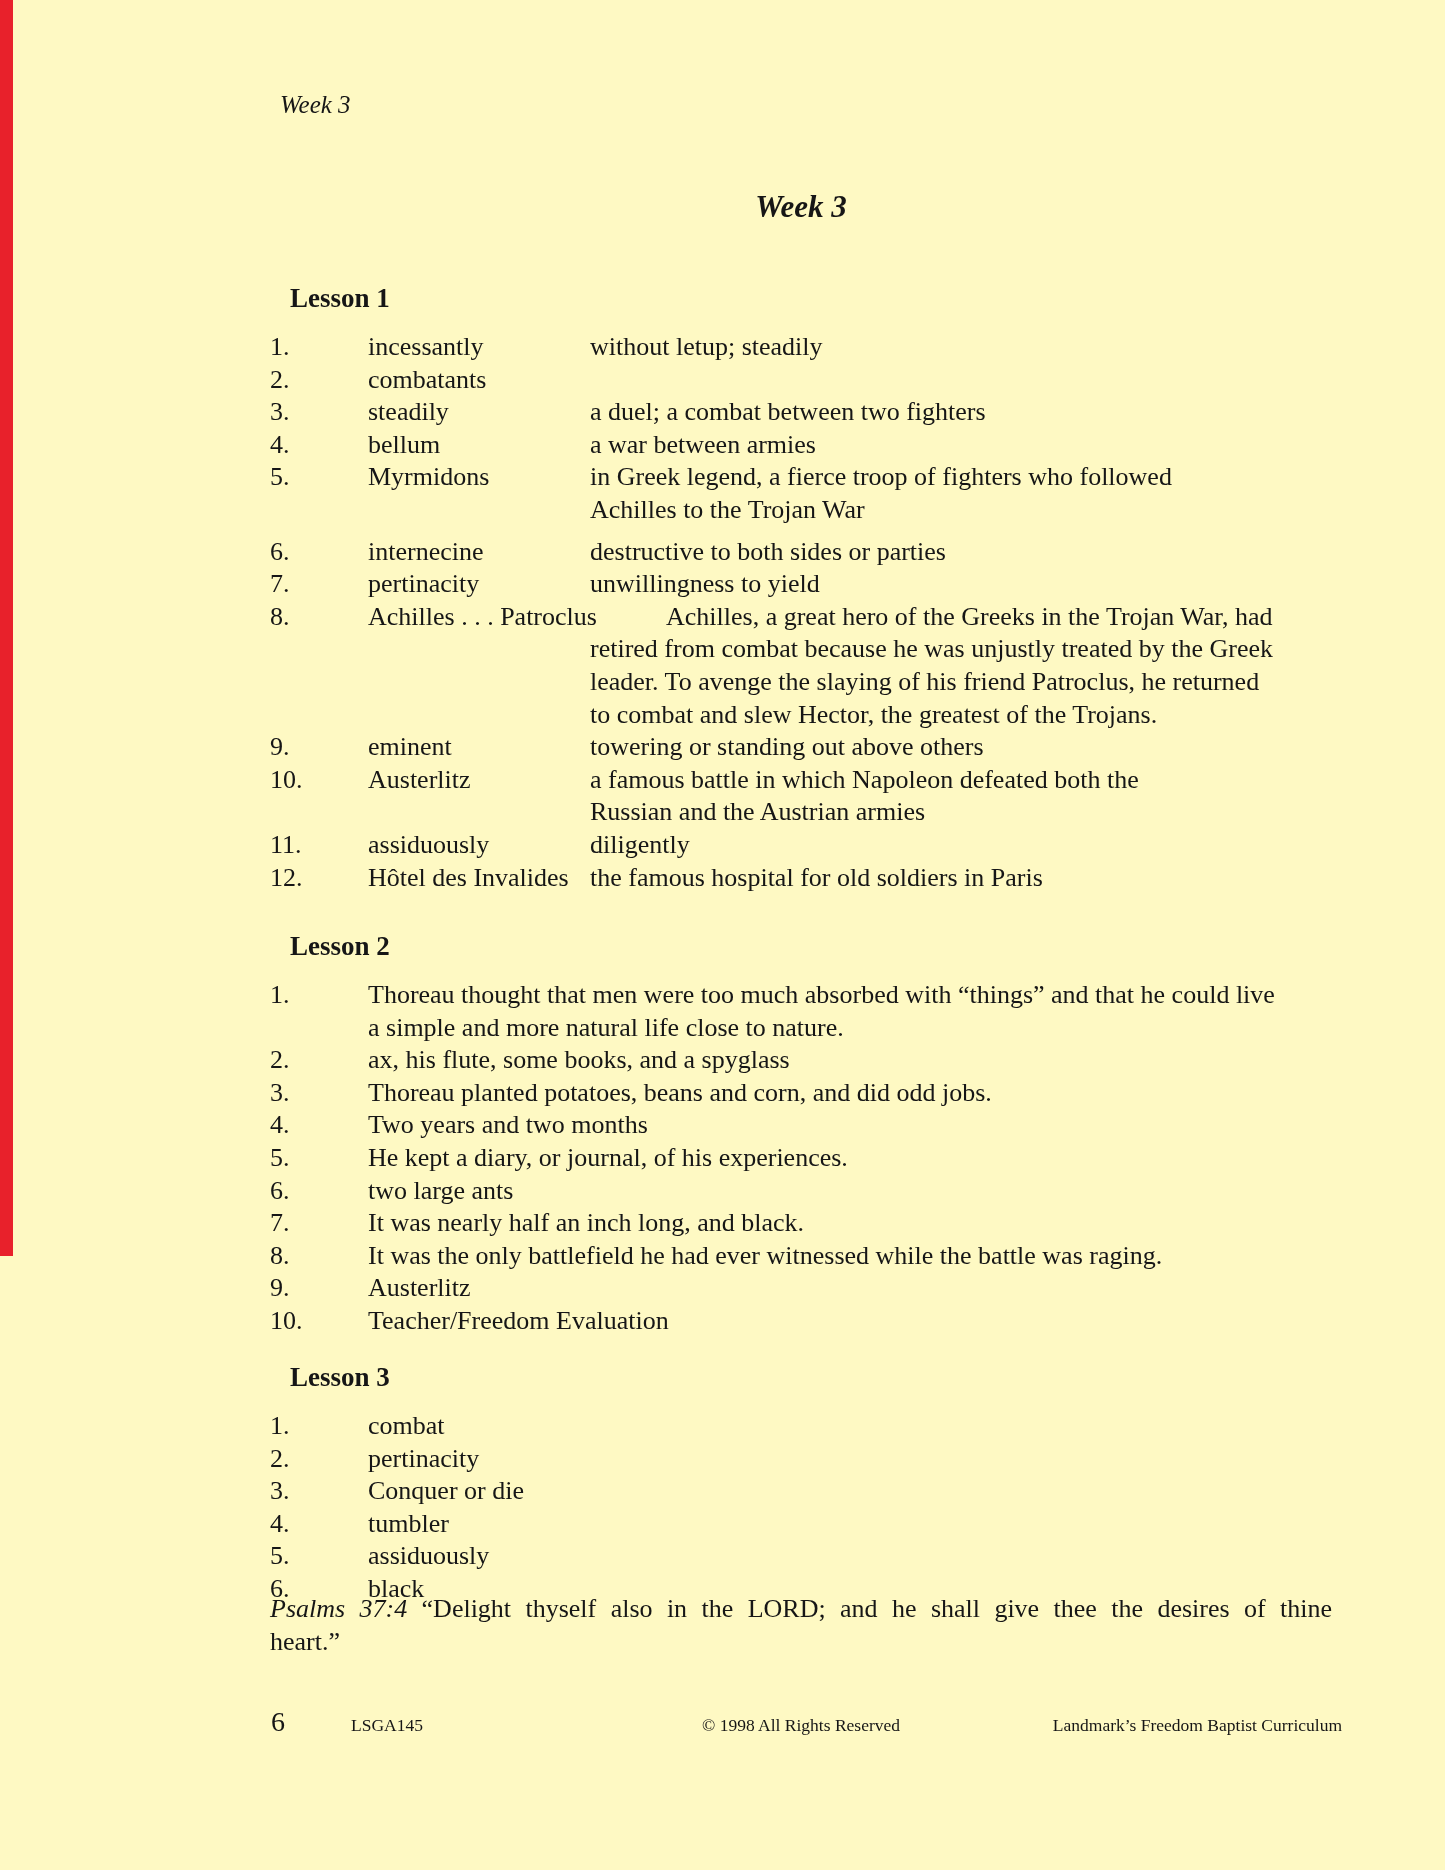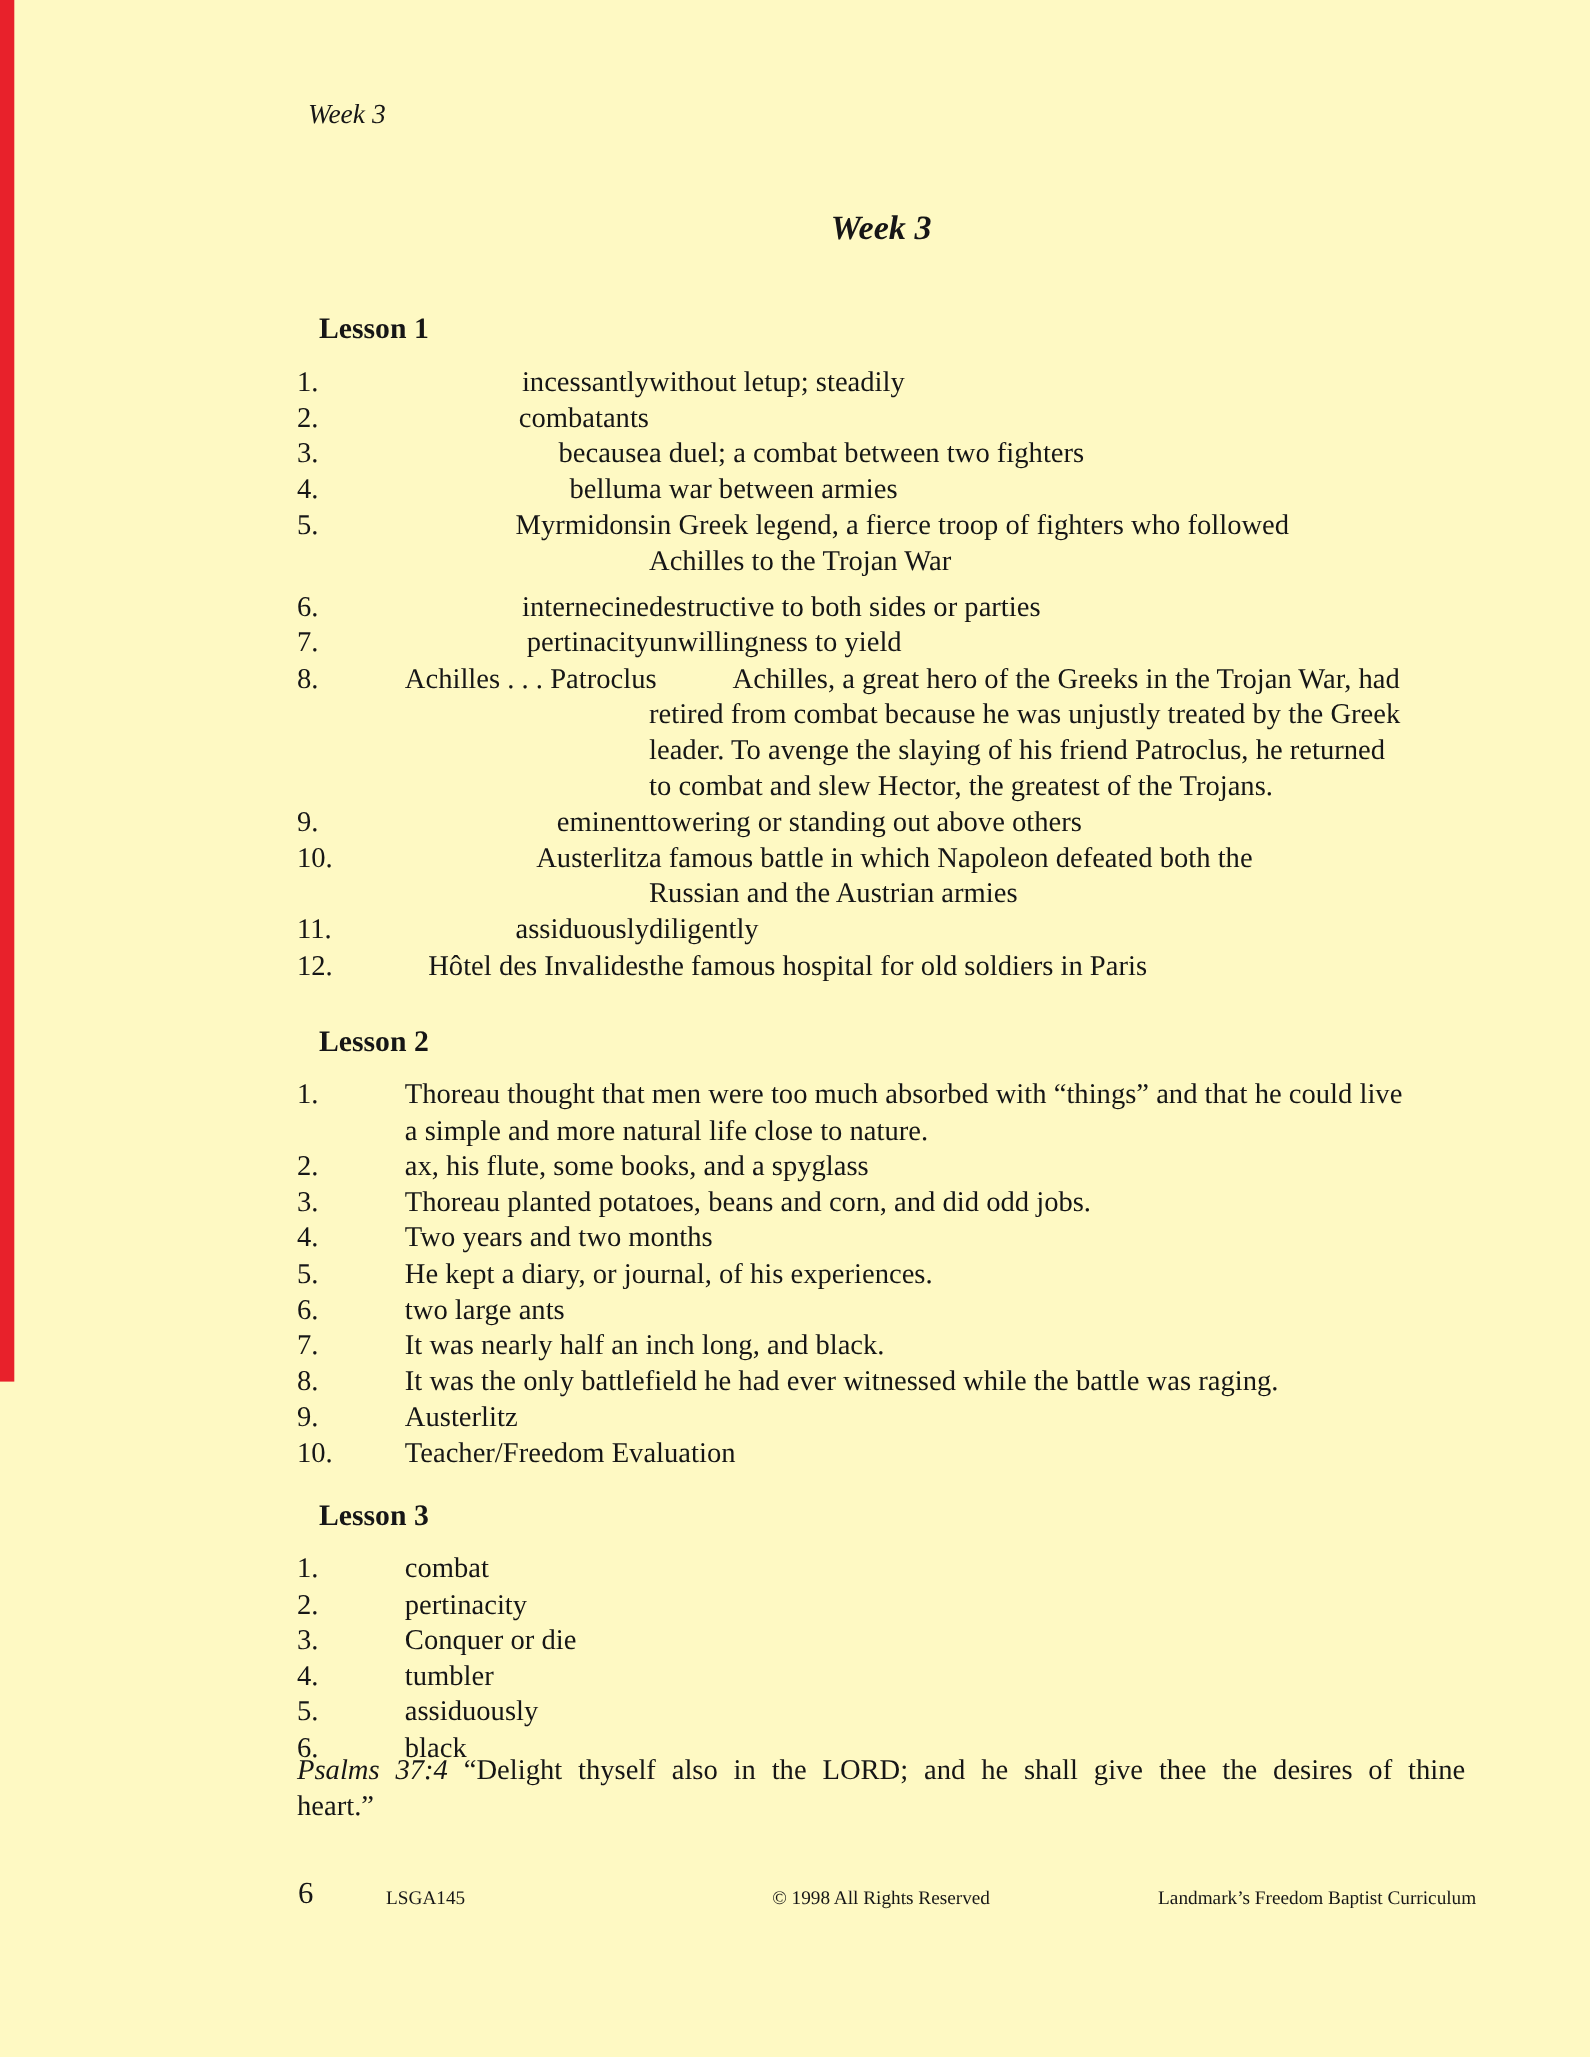--- a/index.html
+++ b/index.html
@@ -11,21 +11,21 @@
 
   .running-header { position:absolute; left:280px; top:90px; font-style:italic; font-size:25px; line-height:30px; }
   .page-title { position:absolute; left:270px; top:189px; width:1062px; text-align:center;
                 font-weight:bold; font-style:italic; font-size:31px; line-height:35px; }
 
   .lesson { position:absolute; left:270px; width:1062px; font-size:26px; line-height:32.6px; }
   .lesson-title { font-weight:bold; font-size:27px; line-height:34px; margin-bottom:16px;margin-left:20px; }
 
   .row { display:flex; align-items:flex-start; }
   .num { width:98px; flex:none; }
-  .term { width:222px; flex:none; white-space:nowrap;text-align:right; }
+  .term { width:222px; flex:none; white-space:nowrap; }
   .def { flex:1; white-space:pre-line; }
   .hang-indent .def { text-indent:76px; }
   .gap-before { margin-top:9px; }
   .item-text { flex:1; white-space:pre-line; }
 
   .psalms { position:absolute; left:270px; top:1592px; width:1062px; font-size:26px; line-height:33px; }
   .psalms-line1 { text-align:justify; text-align-last:justify; }
   .psalms-label { font-style:italic; }
 
   .footer { position:absolute; left:0; top:1703px; width:1445px; height:40px; font-size:17.5px; }
@@ -50,21 +50,21 @@
       <div class="num">1.</div>
       <div class="term">incessantly</div>
       <div class="def">without letup; steadily</div>
     </div>
     <div class="row">
       <div class="num">2.</div>
       <div class="term">combatants</div>
     </div>
     <div class="row">
       <div class="num">3.</div>
-      <div class="term">because</div>
+      <div class="term">steadily</div>
       <div class="def">a duel; a combat between two fighters</div>
     </div>
     <div class="row">
       <div class="num">4.</div>
       <div class="term">bellum</div>
       <div class="def">a war between armies</div>
     </div>
     <div class="row">
       <div class="num">5.</div>
       <div class="term">Myrmidons</div>

